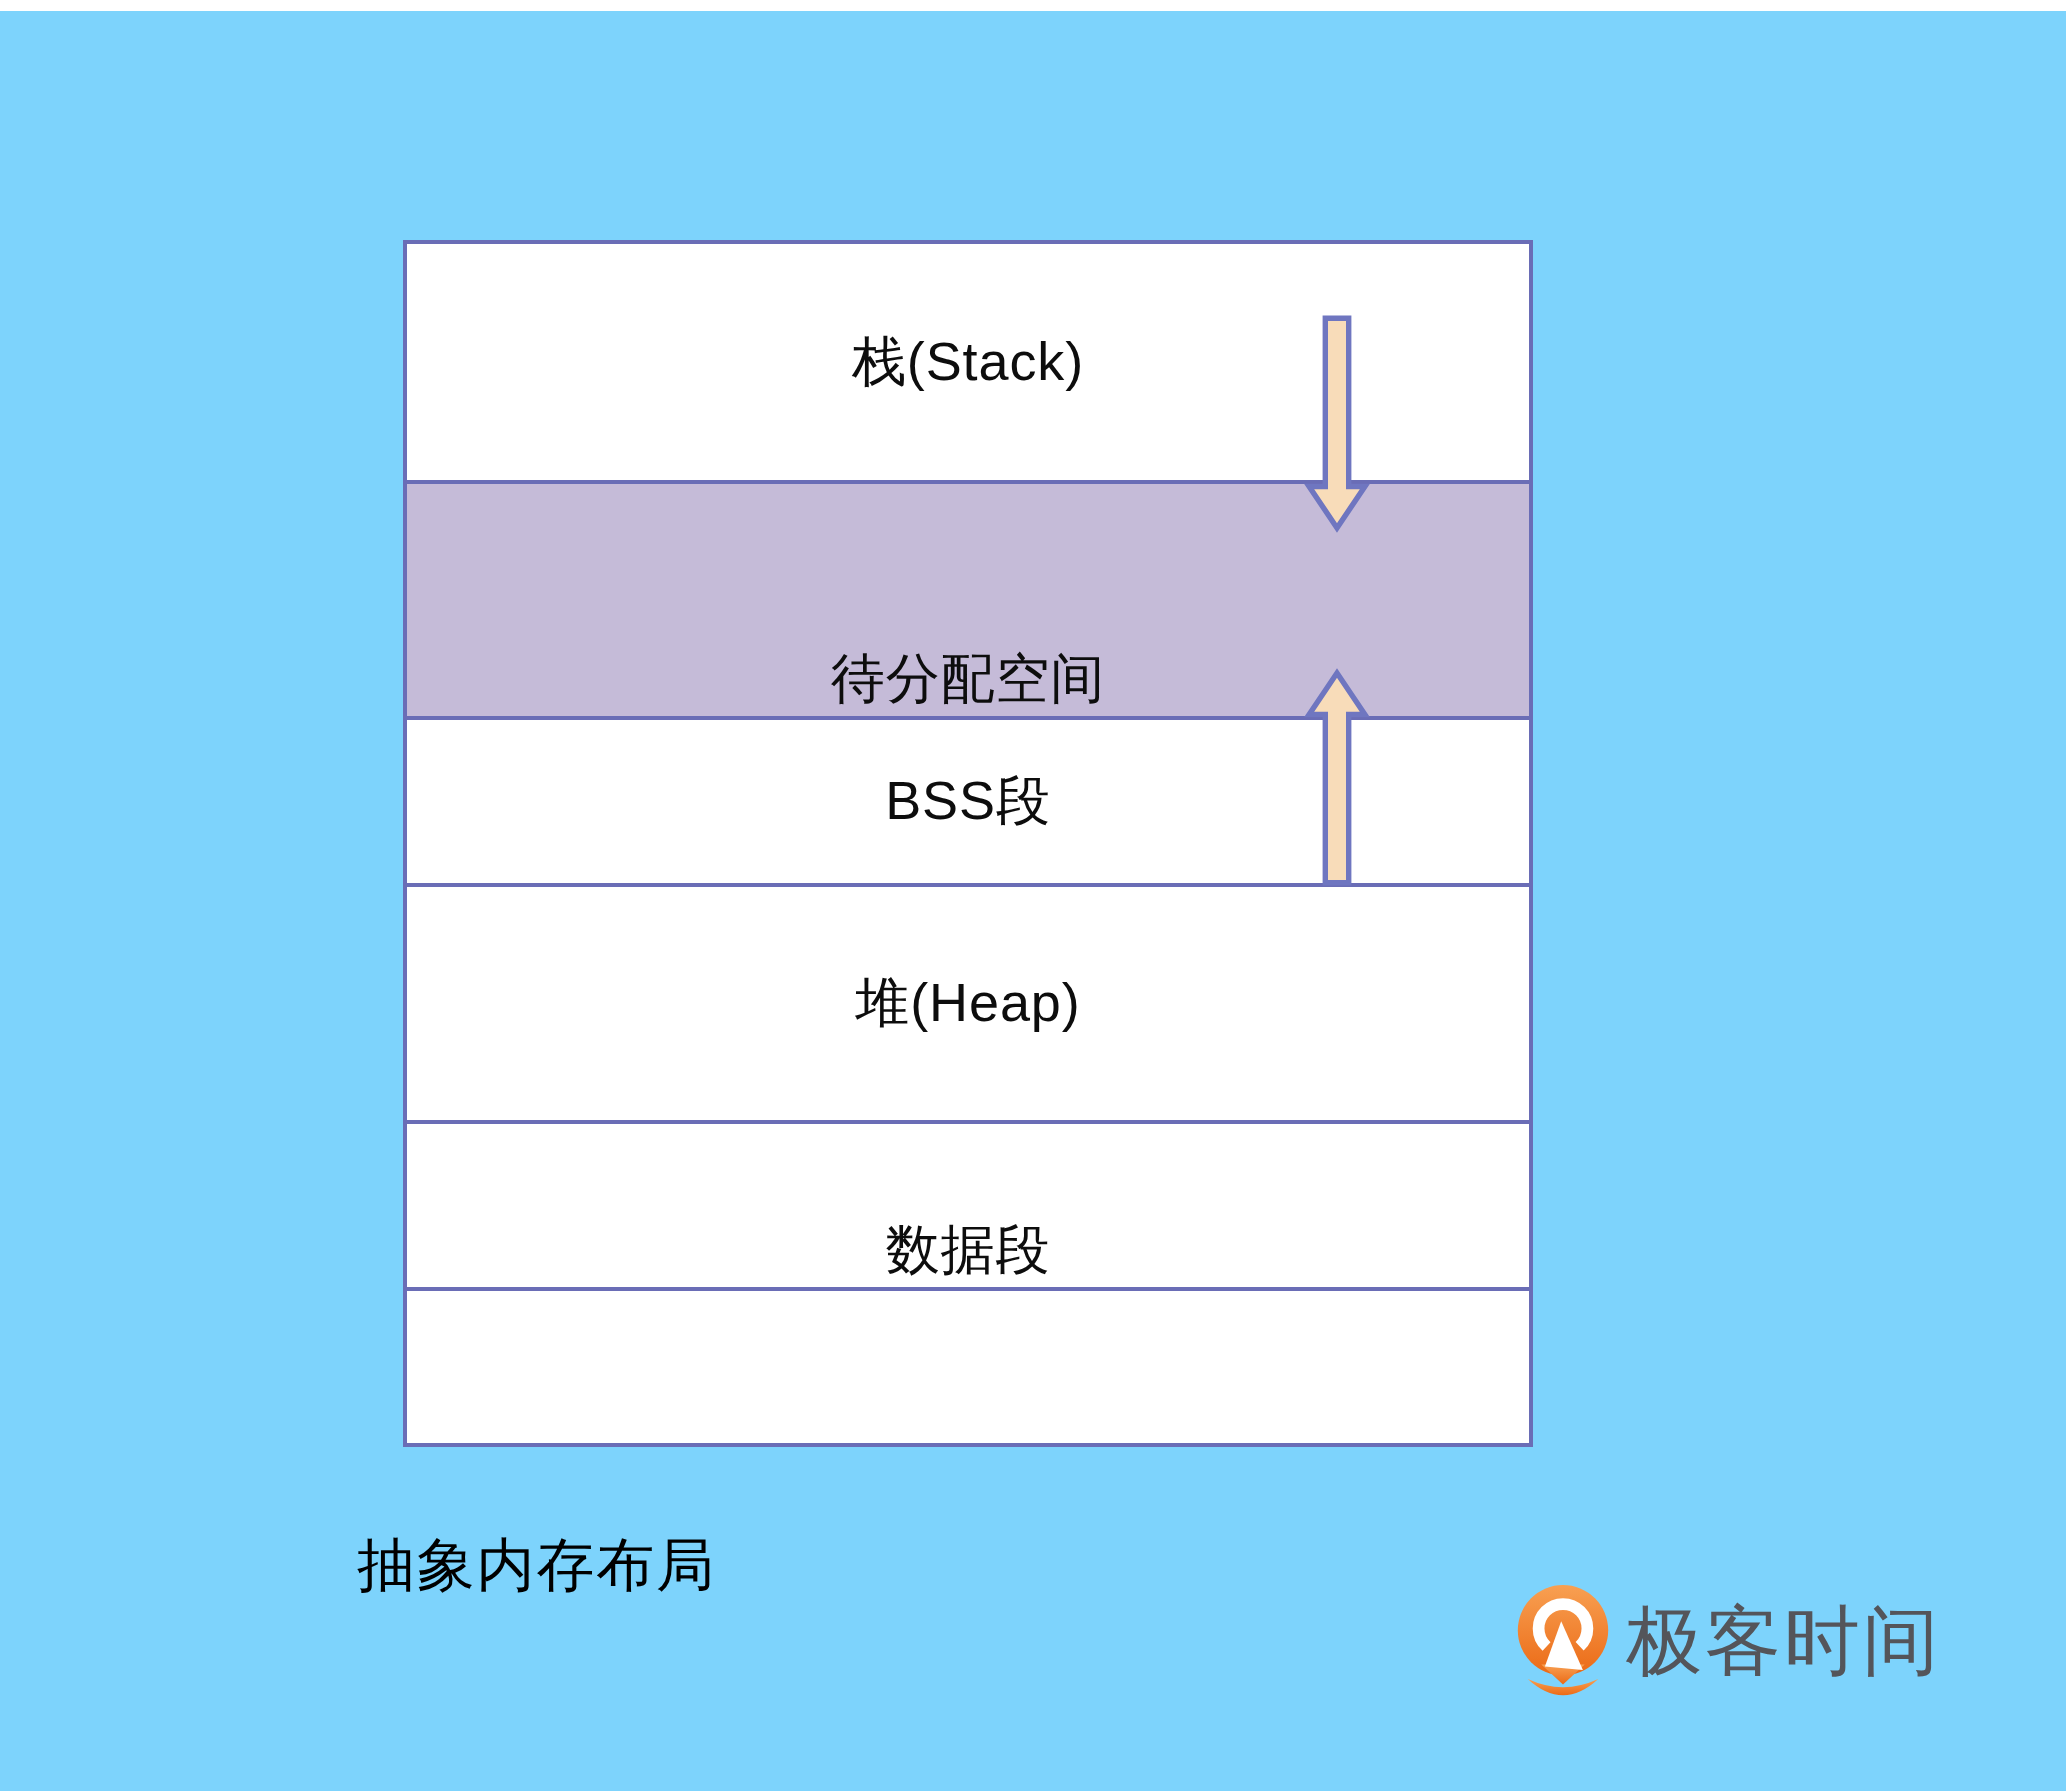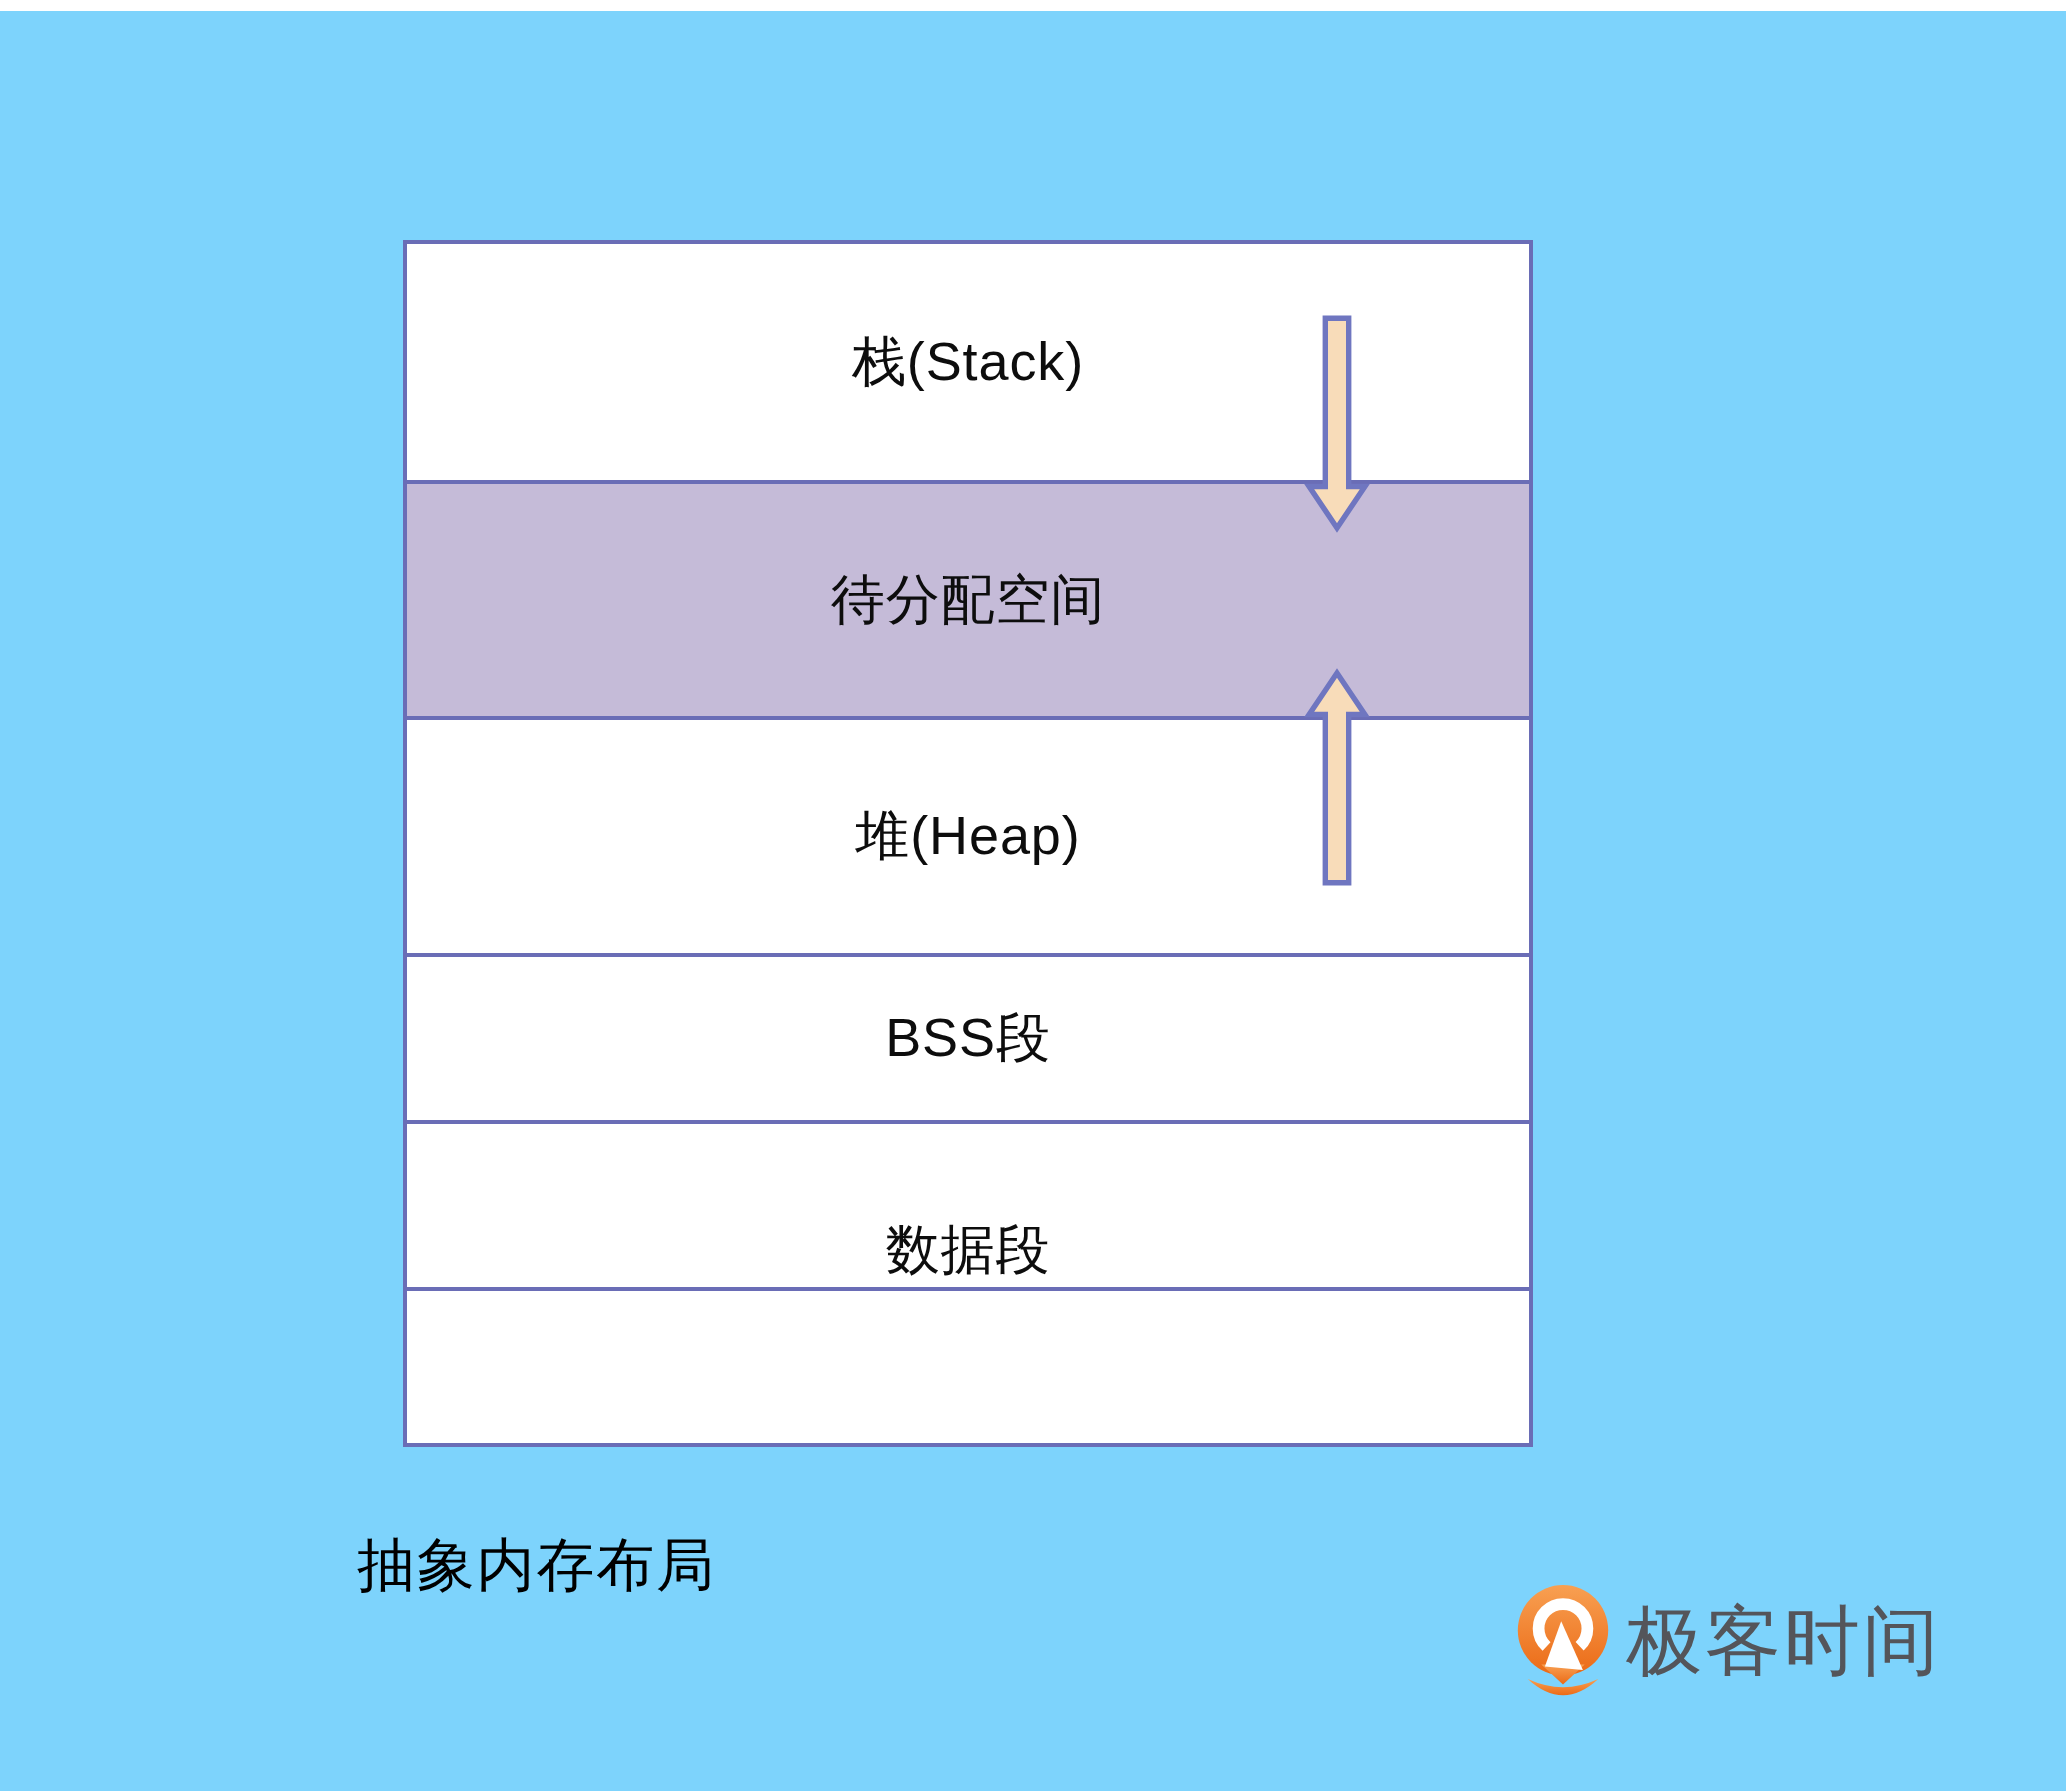--- a/index.html
+++ b/index.html
@@ -32,21 +32,21 @@
   .seg {
     box-sizing: content-box;
     border-bottom: 4.5px solid var(--segment-border, #6A6DB6);
     display: flex;
     align-items: center;
     justify-content: center;
     background: #ffffff;
   }
   .seg:last-child { border-bottom: none; flex: 1 1 auto; }
   .seg--stack { flex: 0 0 236px; }
-  .seg--free  { flex: 0 0 232px; background: var(--highlight-fill, #C5BBD8); }
+  .seg--free  { flex: 0 0 232px; background: var(--highlight-fill, #C5BBD8); align-items: flex-end; }
   .seg--heap  { flex: 0 0 233px; }
   .seg--bss   { flex: 0 0 163px; }
   .seg--data  { flex: 0 0 163px; align-items: flex-end; }
   .seg-label {
     font-size: 54px;
     color: var(--label-text, #0d0d0d);
     letter-spacing: 0.9px;
     white-space: nowrap;
   }
 
@@ -108,26 +108,26 @@
   <div class="memory-box">
 
     <div class="seg seg--stack">
       <span class="seg-label">栈(Stack)</span>
     </div>
 
     <div class="seg seg--free">
       <span class="seg-label">待分配空间</span>
     </div>
 
+    <div class="seg seg--bss">
+      <span class="seg-label">BSS段</span>
+    </div>
+
     <div class="seg seg--heap">
       <span class="seg-label">堆(Heap)</span>
-    </div>
-
-    <div class="seg seg--bss">
-      <span class="seg-label">BSS段</span>
     </div>
 
     <div class="seg seg--data">
       <span class="seg-label">数据段</span>
     </div>
 
 
     <svg class="grow-arrow grow-arrow--down" viewBox="0 0 80 240" aria-hidden="true">
       <polygon class="arrow-shape" points="27,3 53,3 53,190 71,190 40,236 9,190 27,190"></polygon>
     </svg>

